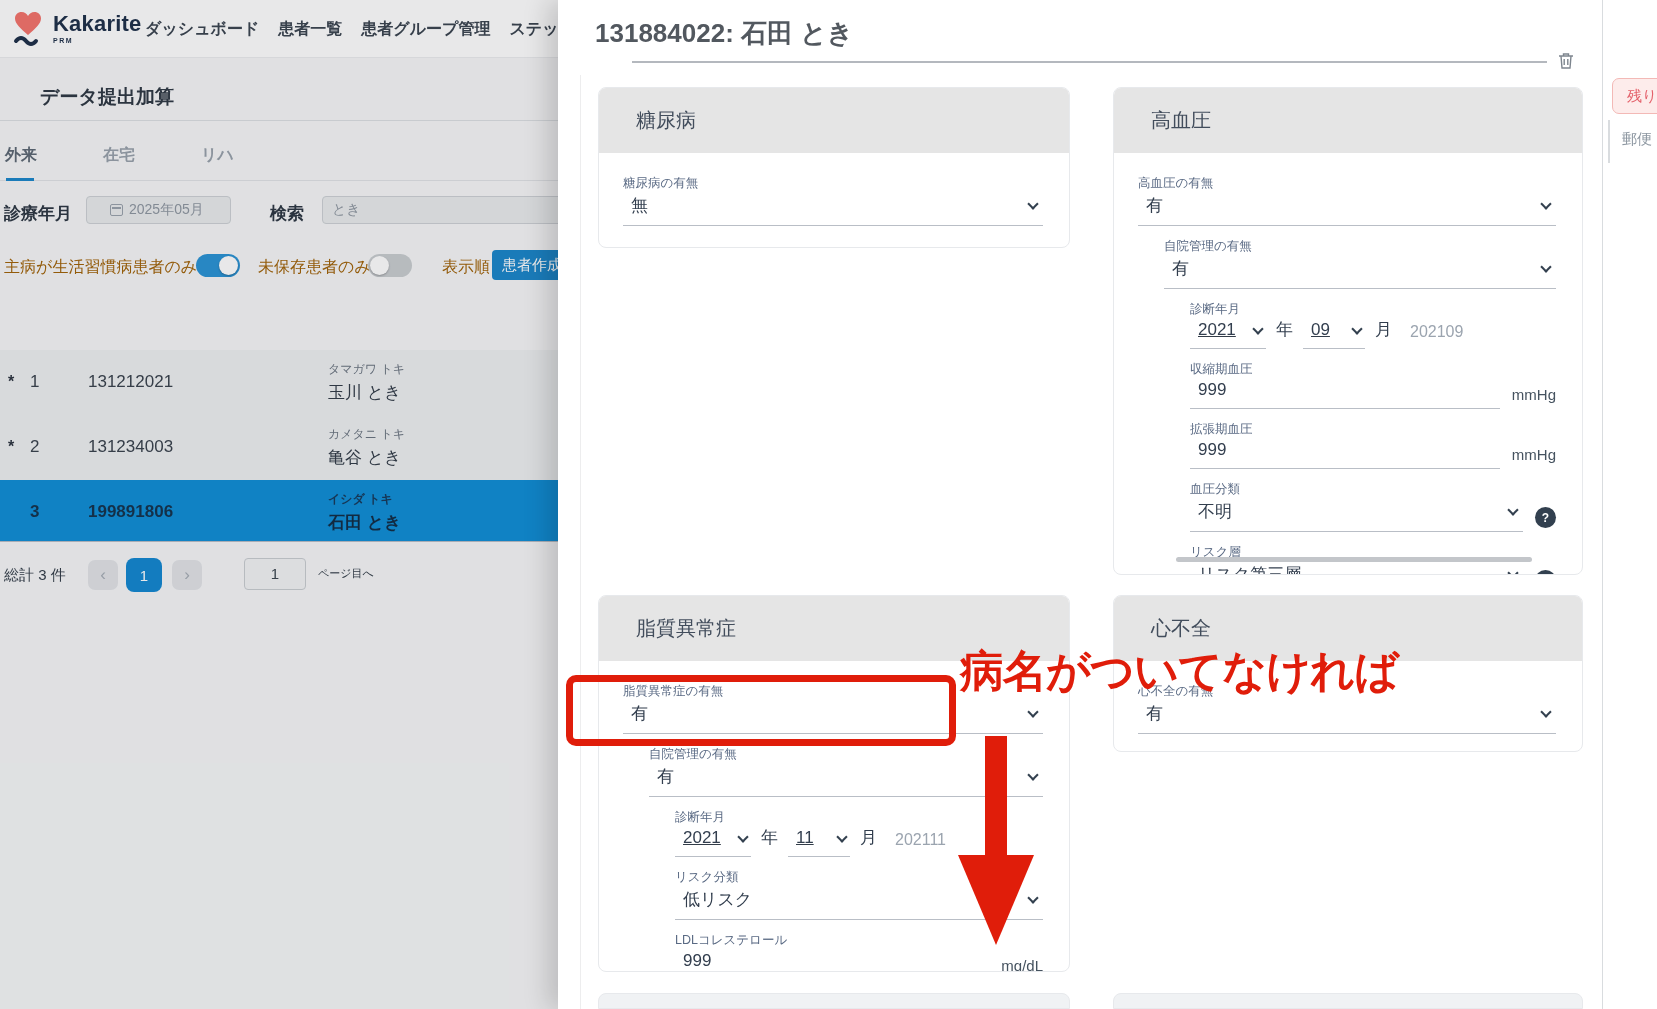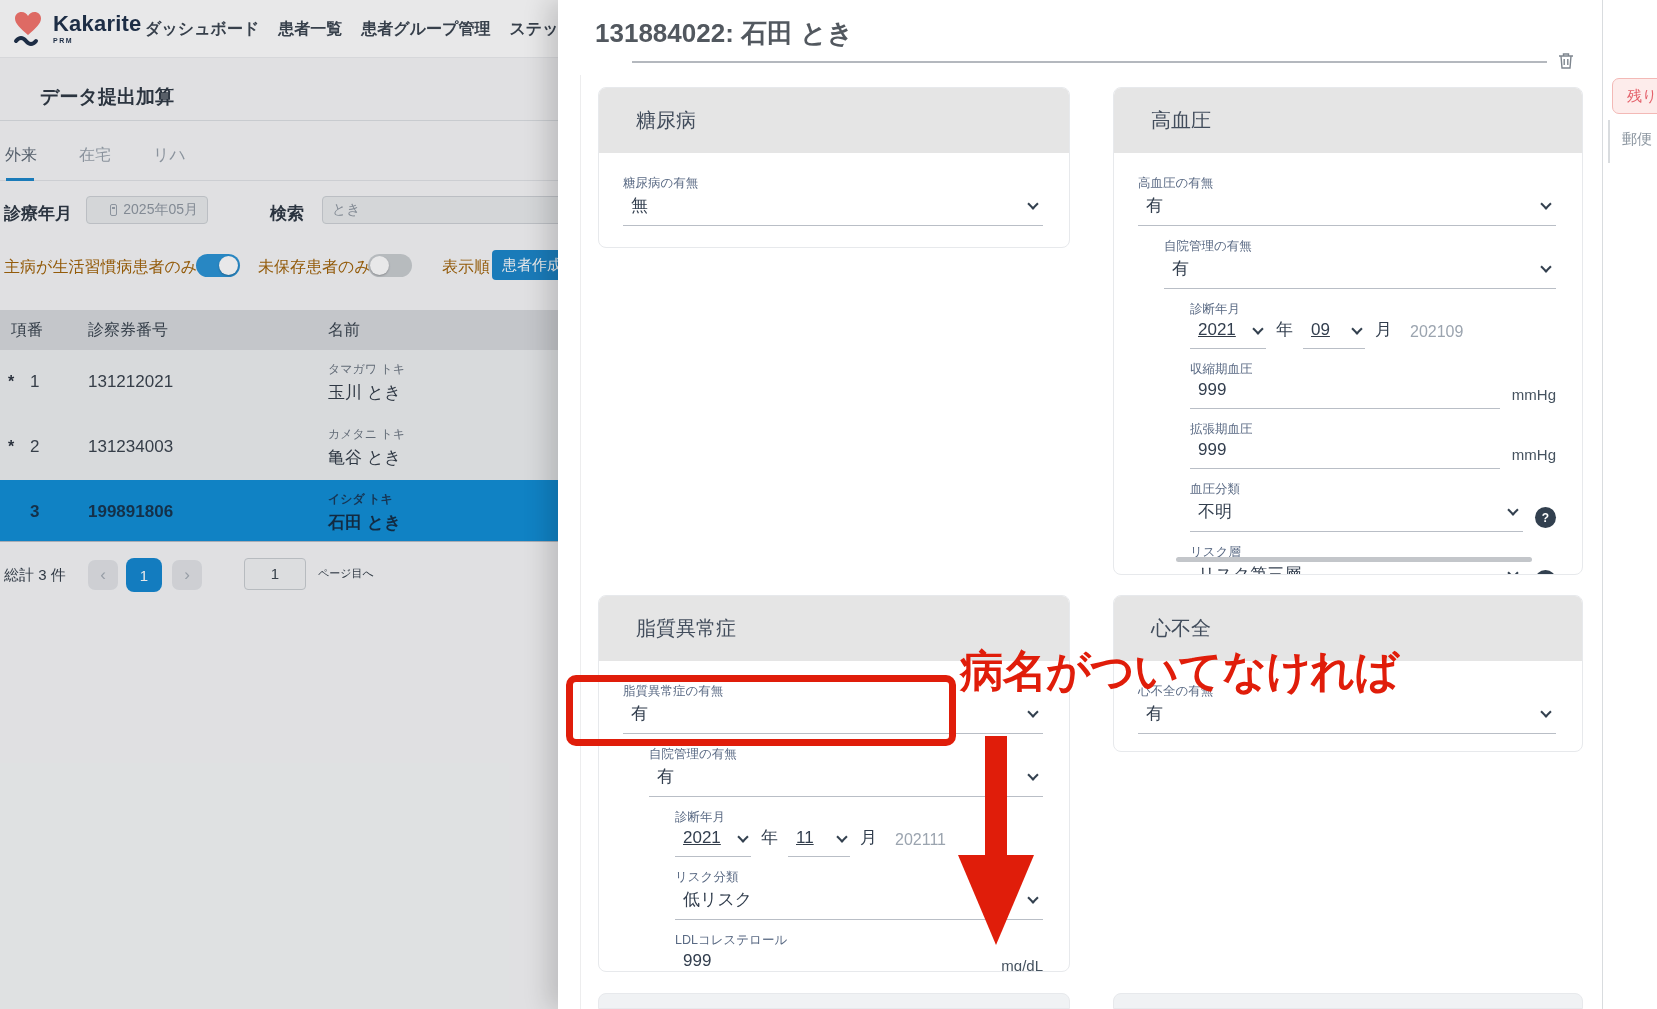--- a/index.html
+++ b/index.html
@@ -15,21 +15,21 @@
   .brandwrap { display:flex; align-items:center; margin-left:10px; }
   .brandtxt { margin-left:7px; display:flex; flex-direction:column; line-height:1; }
   .brandname { font-size:22px; font-weight:bold; color:#1d2f49; letter-spacing:.2px; }
   .brandsub { font-size:7px; font-weight:bold; color:#1d2f49; letter-spacing:1.5px; margin-top:2px; }
   .navlinks { position:absolute; left:145px; top:0; height:58px; display:flex; align-items:center; gap:19px; }
   .navlink { font-size:16px; font-weight:600; color:#3a4450; white-space:nowrap; cursor:pointer; }
 
   .pagetitle { position:absolute; left:40px; top:84px; font-size:19px; font-weight:600; color:#2e3843; }
   .hdivider { position:absolute; left:0; top:120px; width:100%; height:1px; background:#dcdfe2; }
 
-  .tabs { position:absolute; left:5px; top:145px; display:flex; gap:42px; }
+  .tabs { position:absolute; left:5px; top:145px; display:flex; gap:66px;font-weight:bold; }
   .tab { font-size:16px; color:#98a1ab; cursor:pointer; }
   .tab.active { color:#5d6874; }
   .tabline-full { position:absolute; left:0; top:180px; width:100%; height:1px; background:#e0e3e6; }
   .tabline-active { position:absolute; left:6px; top:178px; width:28px; height:3px; background:#1a86ca; }
 
   .flabel { position:absolute; font-size:17px; font-weight:600; color:#2c3642; }
   .inputbox { position:absolute; height:28px; background:#e9ebec; border:1px solid #cdd1d5;
               border-radius:4px; display:flex; align-items:center; padding:0 9px; gap:6px; }
   .inputtxt { font-size:14px; color:#8e97a1; white-space:nowrap; }
   .cal { width:13px; height:12px; border:1.5px solid #99a2ac; border-radius:2px; position:relative; }
@@ -153,45 +153,40 @@
 
   <div class="tabs">
     <span class="tab active">外来</span>
     <span class="tab">在宅</span>
     <span class="tab">リハ</span>
   </div>
   <div class="tabline-full"></div>
   <div class="tabline-active"></div>
 
   <div class="flabel" style="left:4px;top:202px;">診療年月</div>
-  <div class="inputbox" style="left:86px;top:196px;width:122px;padding-left:23px;">
+  <div class="inputbox" style="left:86px;top:196px;width:145px;padding-left:23px;">
     <span class="cal"></span>
     <span class="inputtxt">2025年05月</span>
   </div>
   <div class="flabel" style="left:270px;top:202px;">検索</div>
   <div class="inputbox" style="left:322px;top:196px;width:240px;">
     <span class="inputtxt">とき</span>
   </div>
 
   <div class="togglelabel" style="left:4px;top:257px;">主病が生活習慣病患者のみ</div>
   <div class="toggle on" style="left:196px;top:254px;">
       <span class="knob"></span>
     </div>
   <div class="togglelabel" style="left:258px;top:257px;">未保存患者のみ</div>
   <div class="toggle off" style="left:368px;top:254px;">
       <span class="knob"></span>
     </div>
   <div class="togglelabel" style="left:442px;top:257px;">表示順</div>
   <div class="sortbtn">患者作成日</div>
 
-  <div class="thead">
-    <span style="left:11px;">項番</span>
-    <span style="left:88px;">診察券番号</span>
-    <span style="left:328px;">名前</span>
-  </div>
 
   <div class="trow" style="top:350px;">
     <span class="star">*</span>
     <span class="num">1</span>
     <span class="cardno">131212021</span>
     <span class="kana">タマガワ トキ</span>
     <span class="name">玉川 とき</span>
   </div>
   <div class="trow" style="top:415px;">
     <span class="star">*</span>

